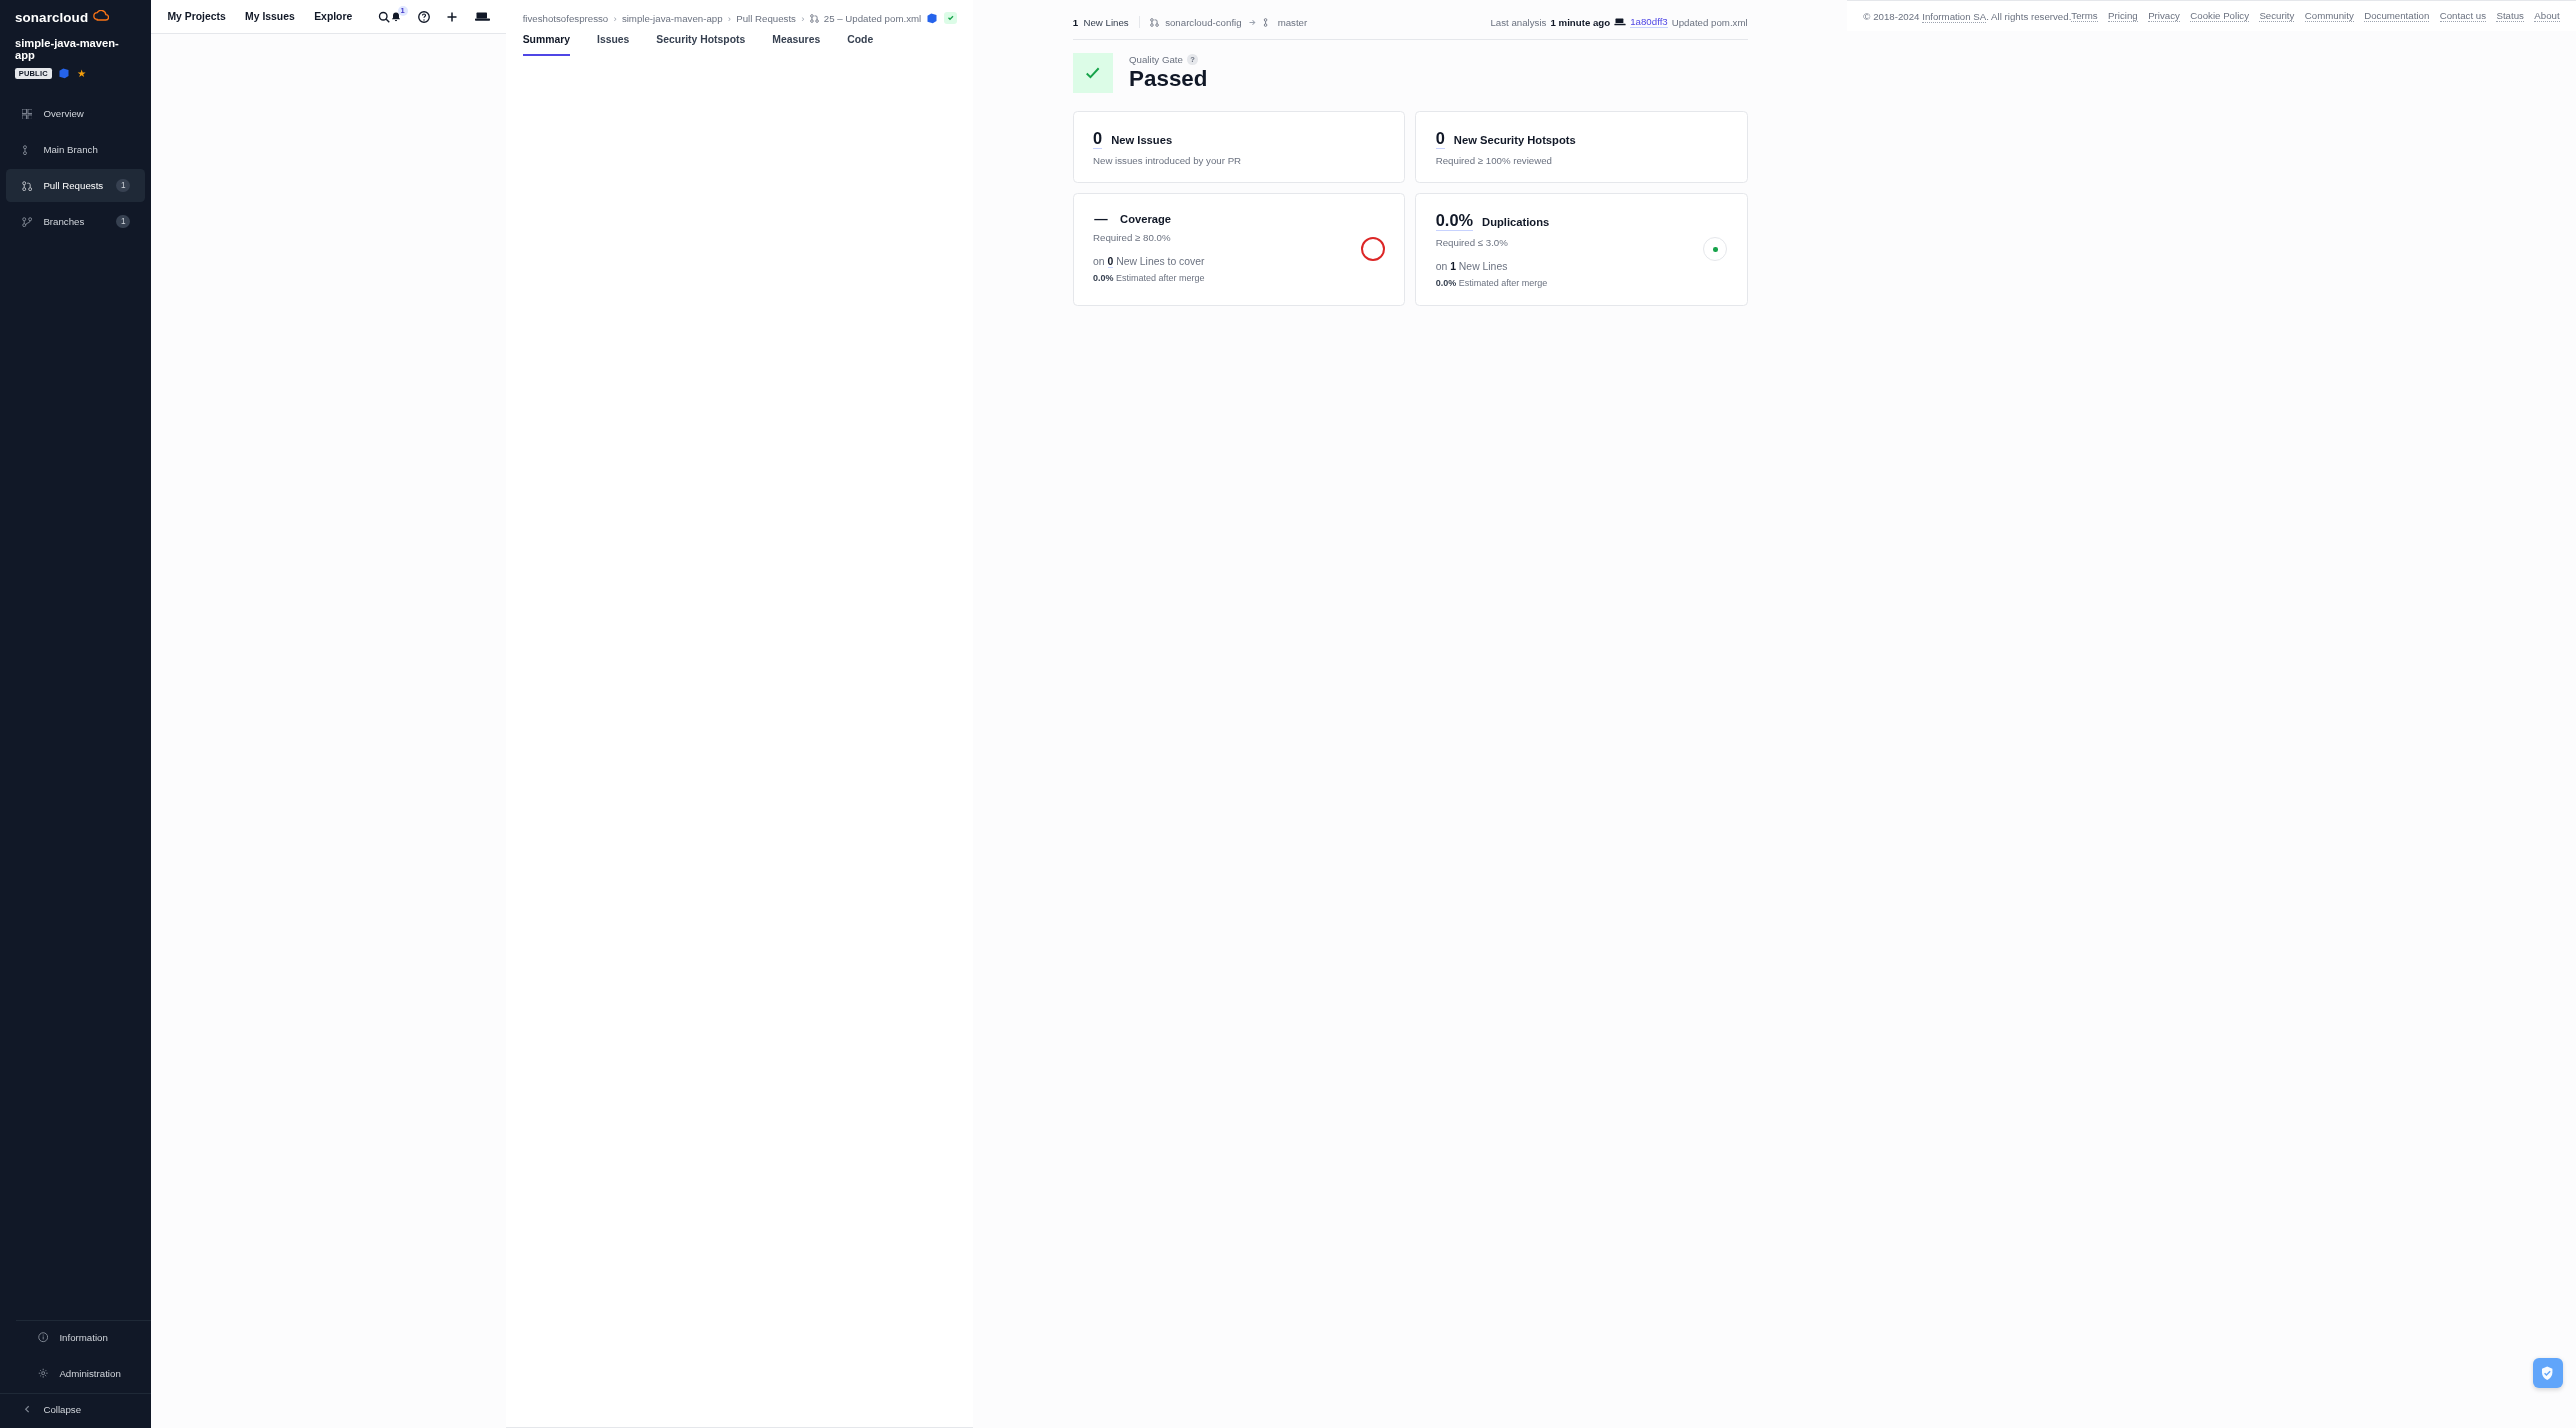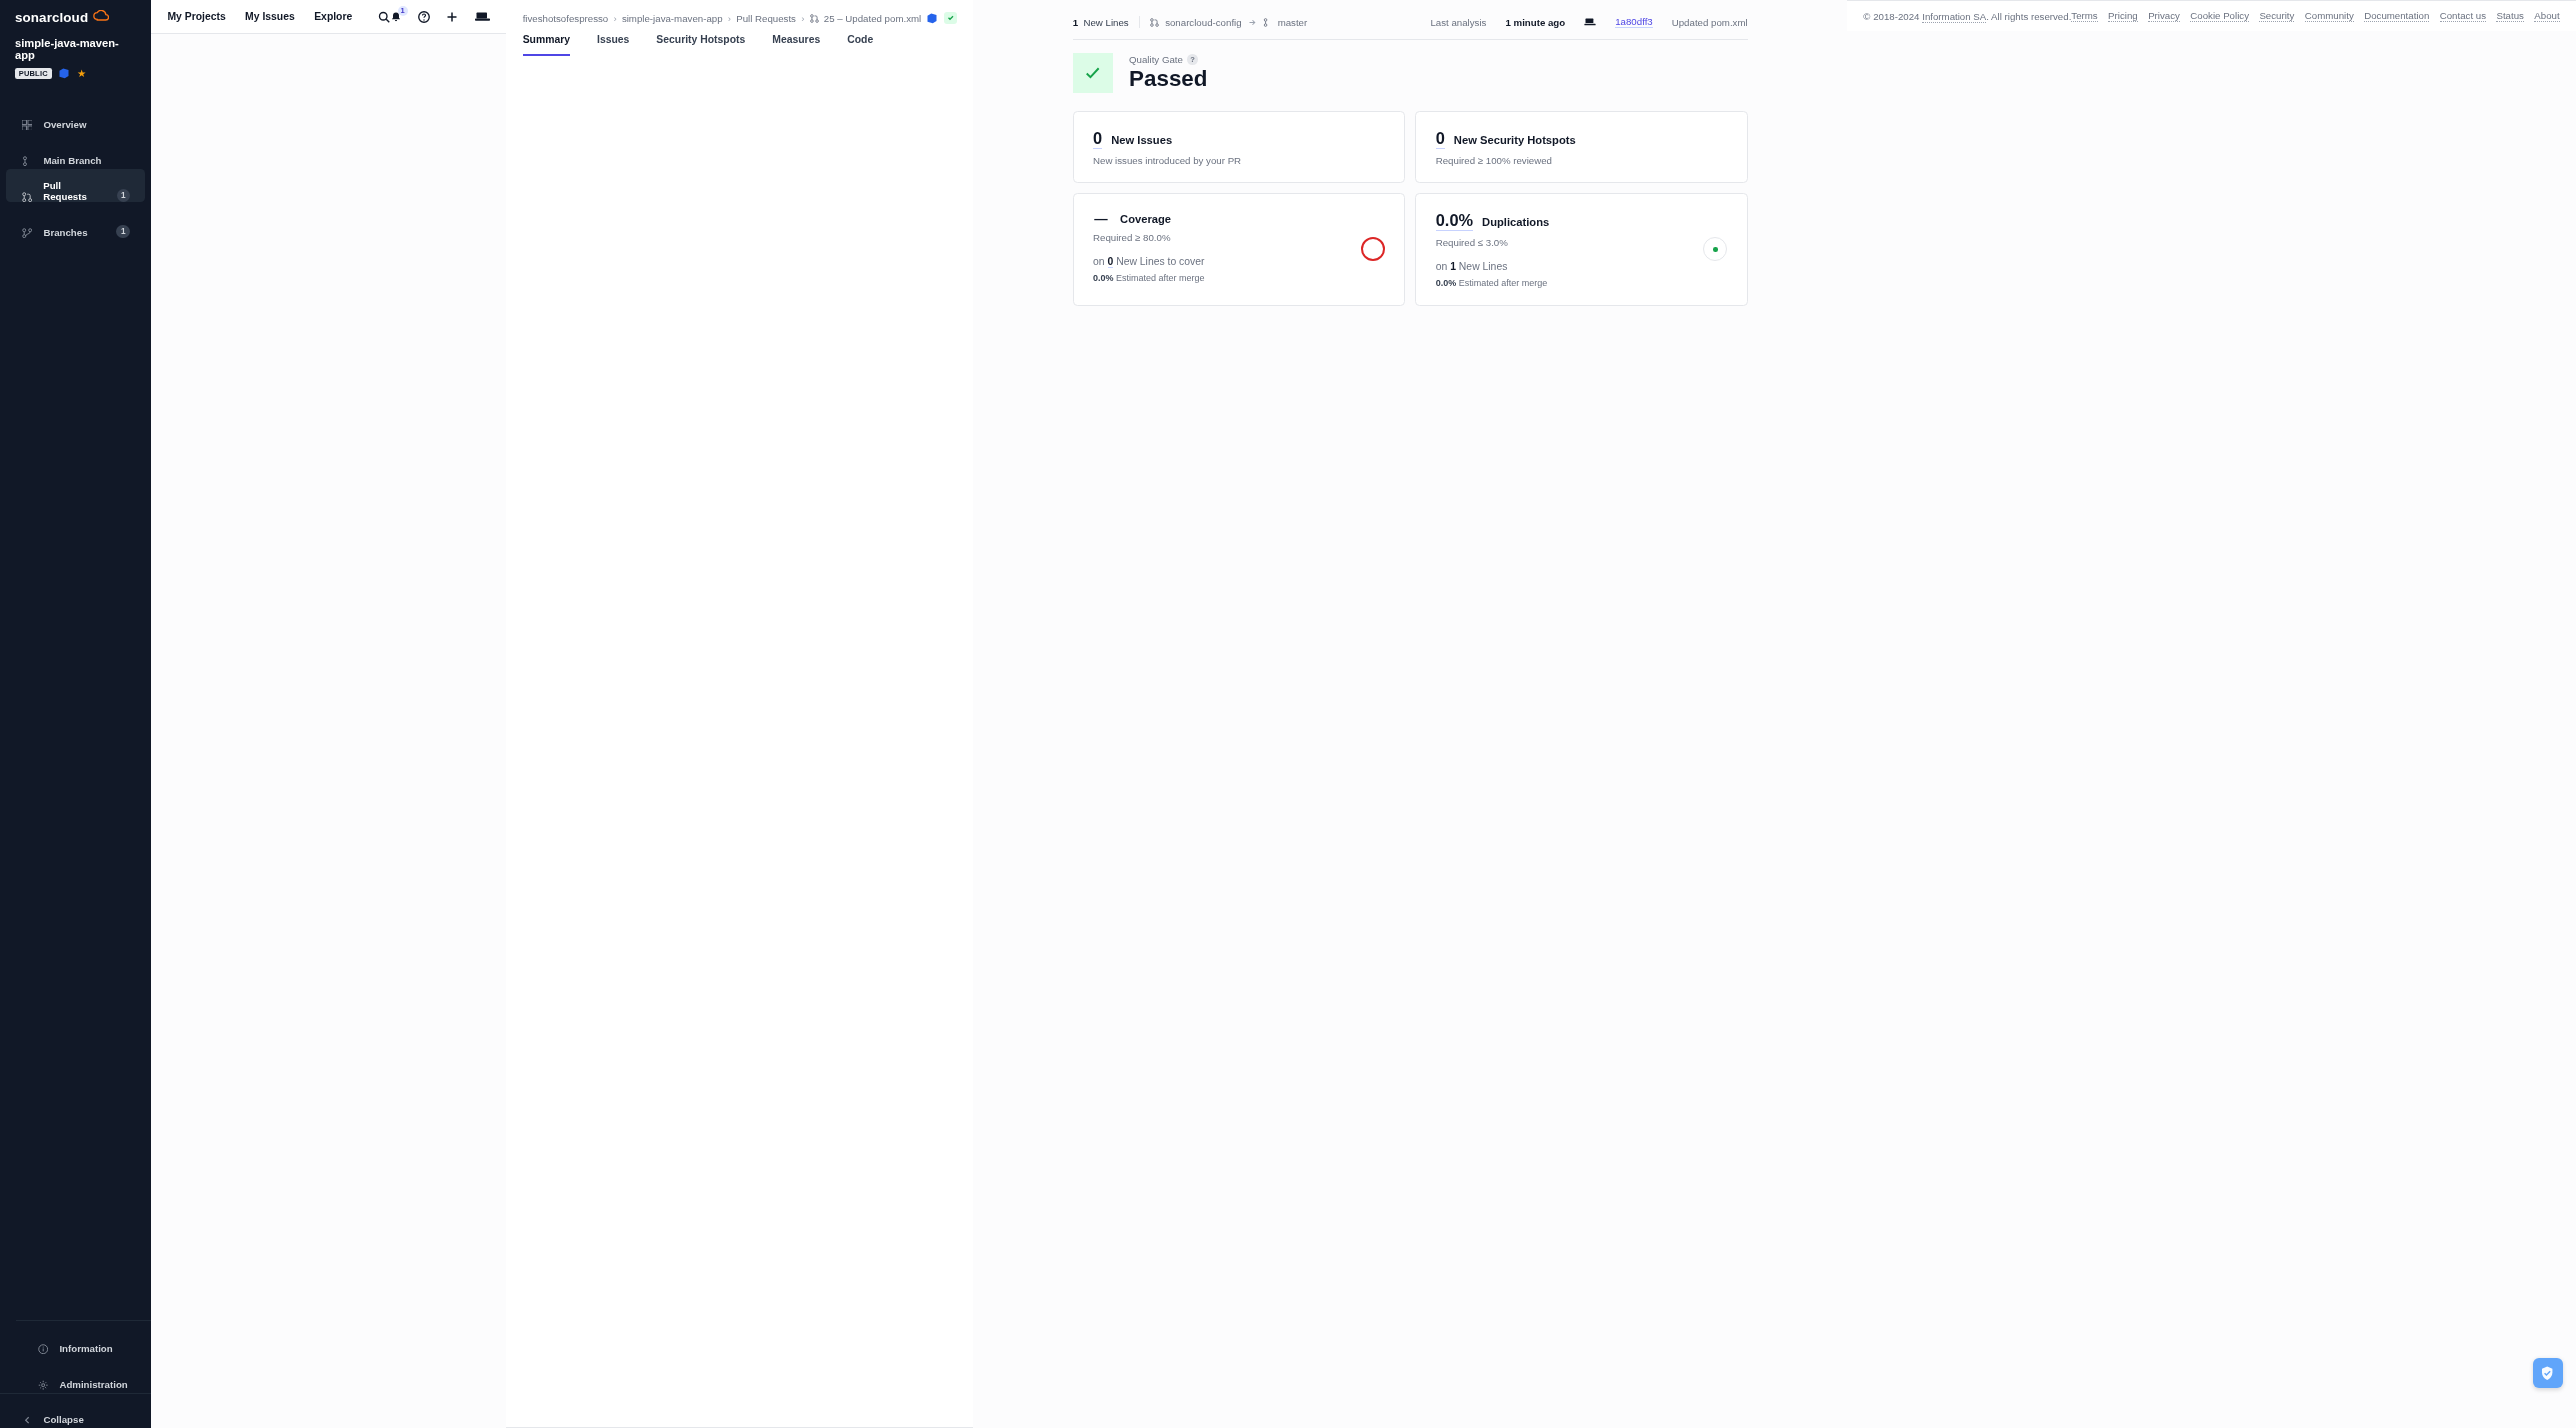--- a/index.html
+++ b/index.html
@@ -15,21 +15,21 @@
 .sb-logo { padding:10.4px 15px 7.5px 15px; display:flex; align-items:flex-start; gap:4.5px; }
 .sb-logo .word { font-size:13.4px; font-weight:700; color:#fff; letter-spacing:0.1px; }
 .sb-logo .cloud { width:16.4px; height:12px; }
 .sb-project { padding:4.5px 15px 7.5px 15px; }
 .sb-project-name { color:#fff; font-size:11.2px; font-weight:700; margin-bottom:6px; }
 .sb-badges { display:flex; align-items:center; gap:6.7px; }
 .badge-public { background:#e5e7eb; color:#111827; font-size:7.5px; font-weight:700; padding:0.7px 3.7px; border-radius:2.2px; letter-spacing:0.2px; }
 .star { color:#f59e0b; font-size:10.4px; }
 
 .sb-nav { padding-top:10.4px; flex:1; }
-.sb-item { display:flex; align-items:flex-end; gap:10.4px; padding:0 15px; height:33px; color:#d1d5db; font-size:9.7px; font-weight:700; cursor:pointer; border-radius:4.5px; margin:0 6px 3px 6px; }
+.sb-item { display:flex; align-items:center; gap:10.4px; padding:0 15px; height:33px; color:#d1d5db; font-size:9.7px; font-weight:400; cursor:pointer; border-radius:4.5px; margin:0 6px 3px 6px; }
 .sb-item.active { background:#1f2937; color:#fff; }
 .sb-item .icn { width:12px; display:flex; justify-content:center; align-items:center; opacity:.8; }
 .sb-item .cnt { margin-left:auto; background:#374151; color:#d1d5db; border-radius:6.7px; min-width:13.4px; height:13.4px; font-size:8.2px; display:flex; align-items:center; justify-content:center; padding:0 4.5px; }
 
 .sb-bottom { border-top:0.7px solid #1f2937;margin-left:16px; }
 .sb-bottom .sb-item { height:33px; }
 .sb-collapse { border-top:0.7px solid #1f2937; }
 .sb-collapse .sb-item { height:31px; }
 
 
@@ -56,21 +56,21 @@
 .tab.active { color:#111827; border-bottom-color:#4f46e5; font-weight:700; }
 
 
 .content { flex:1; overflow:auto; padding:16.4px 0px; display:flex; justify-content:center; }
 .content-inner { width:675px; max-width:calc(100% - 36px); }
 
 .analysis-row { display:flex; align-items:center; font-size:9.7px; color:#374151; padding-bottom:10.4px; border-bottom:0.7px solid #e5e7eb; }
 .analysis-row .nl { font-weight:700; color:#111827; }
 .analysis-row .divider { width:0.7px; height:12px; background:#e5e7eb; margin:0 10.4px; }
 .analysis-row .branch-flow { display:flex; align-items:center; gap:6px; color:#6b7280; }
-.analysis-row .right { margin-left:auto; display:flex; align-items:center; gap:19px; color:#6b7280; }
+.analysis-row .right { margin-left:auto; display:flex; align-items:center; gap:4px; color:#6b7280; }
 .analysis-row .right .ago { color:#111827; font-weight:700; }
 .analysis-row .right .sha { color:#4f46e5; border-bottom:0.7px solid #c7d2fe; cursor:pointer; }
 
 .qg { display:flex; align-items:center; gap:16.4px; padding:13.4px 0 18px 0; }
 .qg-check { width:40px; height:40px; background:#dcfce7; display:flex; align-items:center; justify-content:center; }
 .qg-label { font-size:9.7px; color:#6b7280; display:flex; align-items:center; gap:4.5px; }
 .qg-help { width:10.4px; height:10.4px; border-radius:50%; background:#e5e7eb; color:#6b7280; font-size:7.5px; display:inline-flex; align-items:center; justify-content:center; cursor:pointer; font-weight:700; }
 .qg-status { font-size:22.4px; font-weight:800; color:#111827; margin-top:1.5px; }
 
 .cards { display:grid; grid-template-columns:1fr 1fr; gap:10.4px; }

